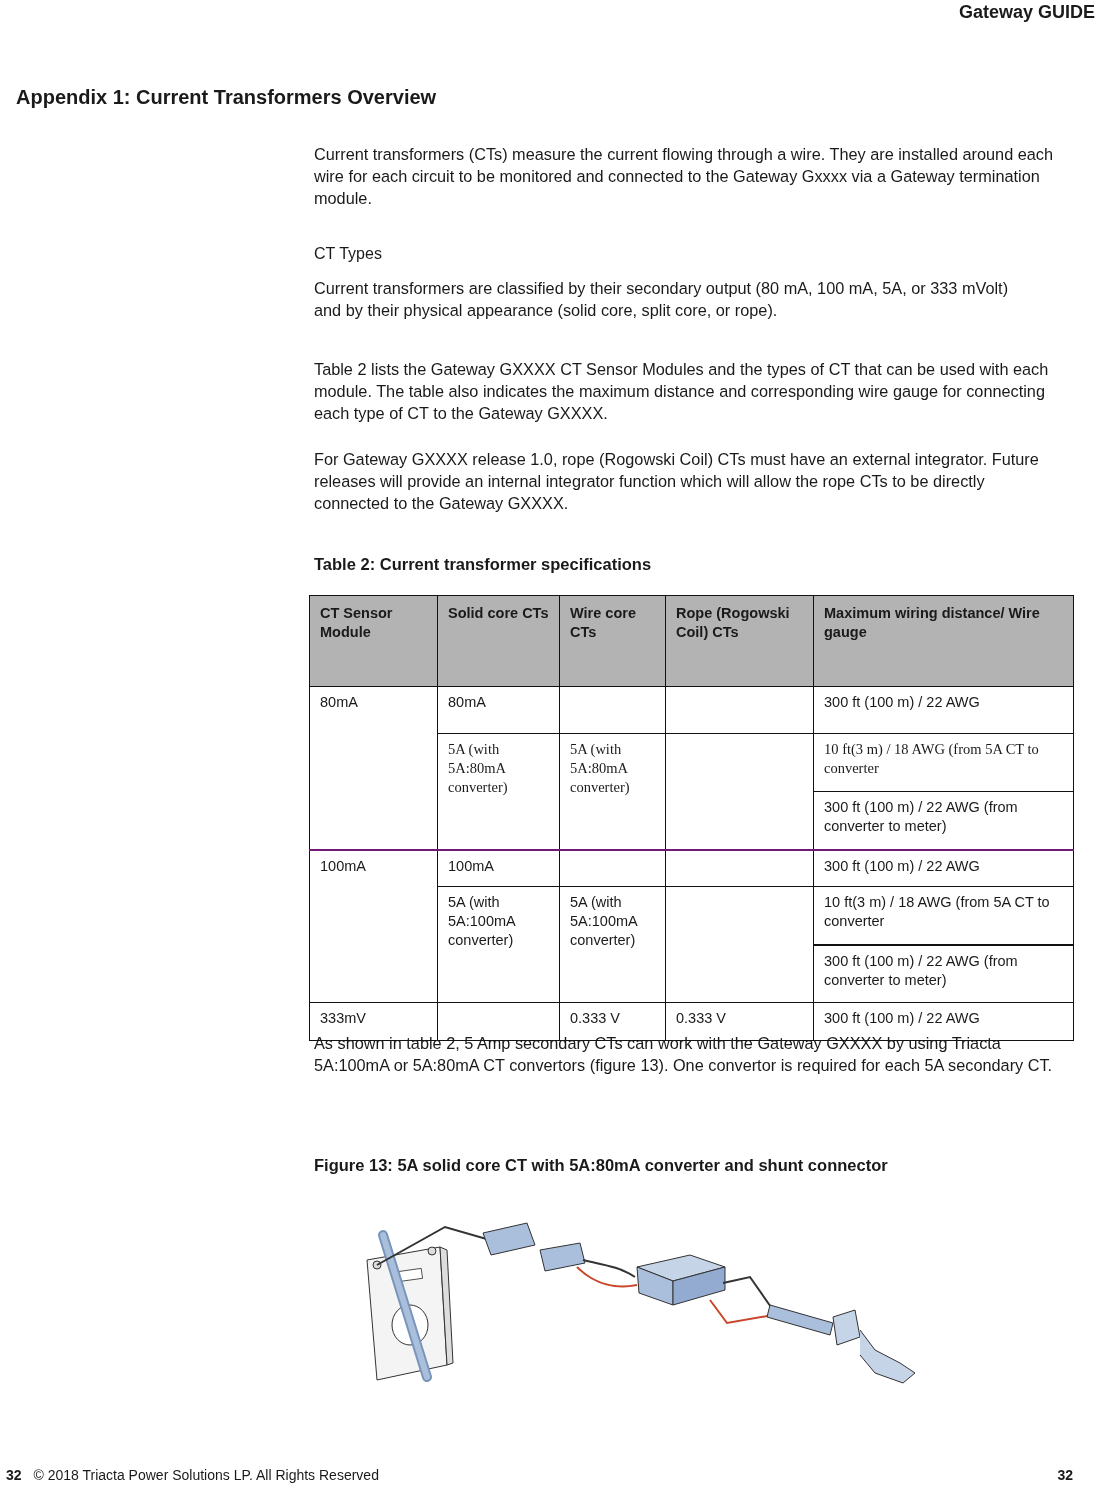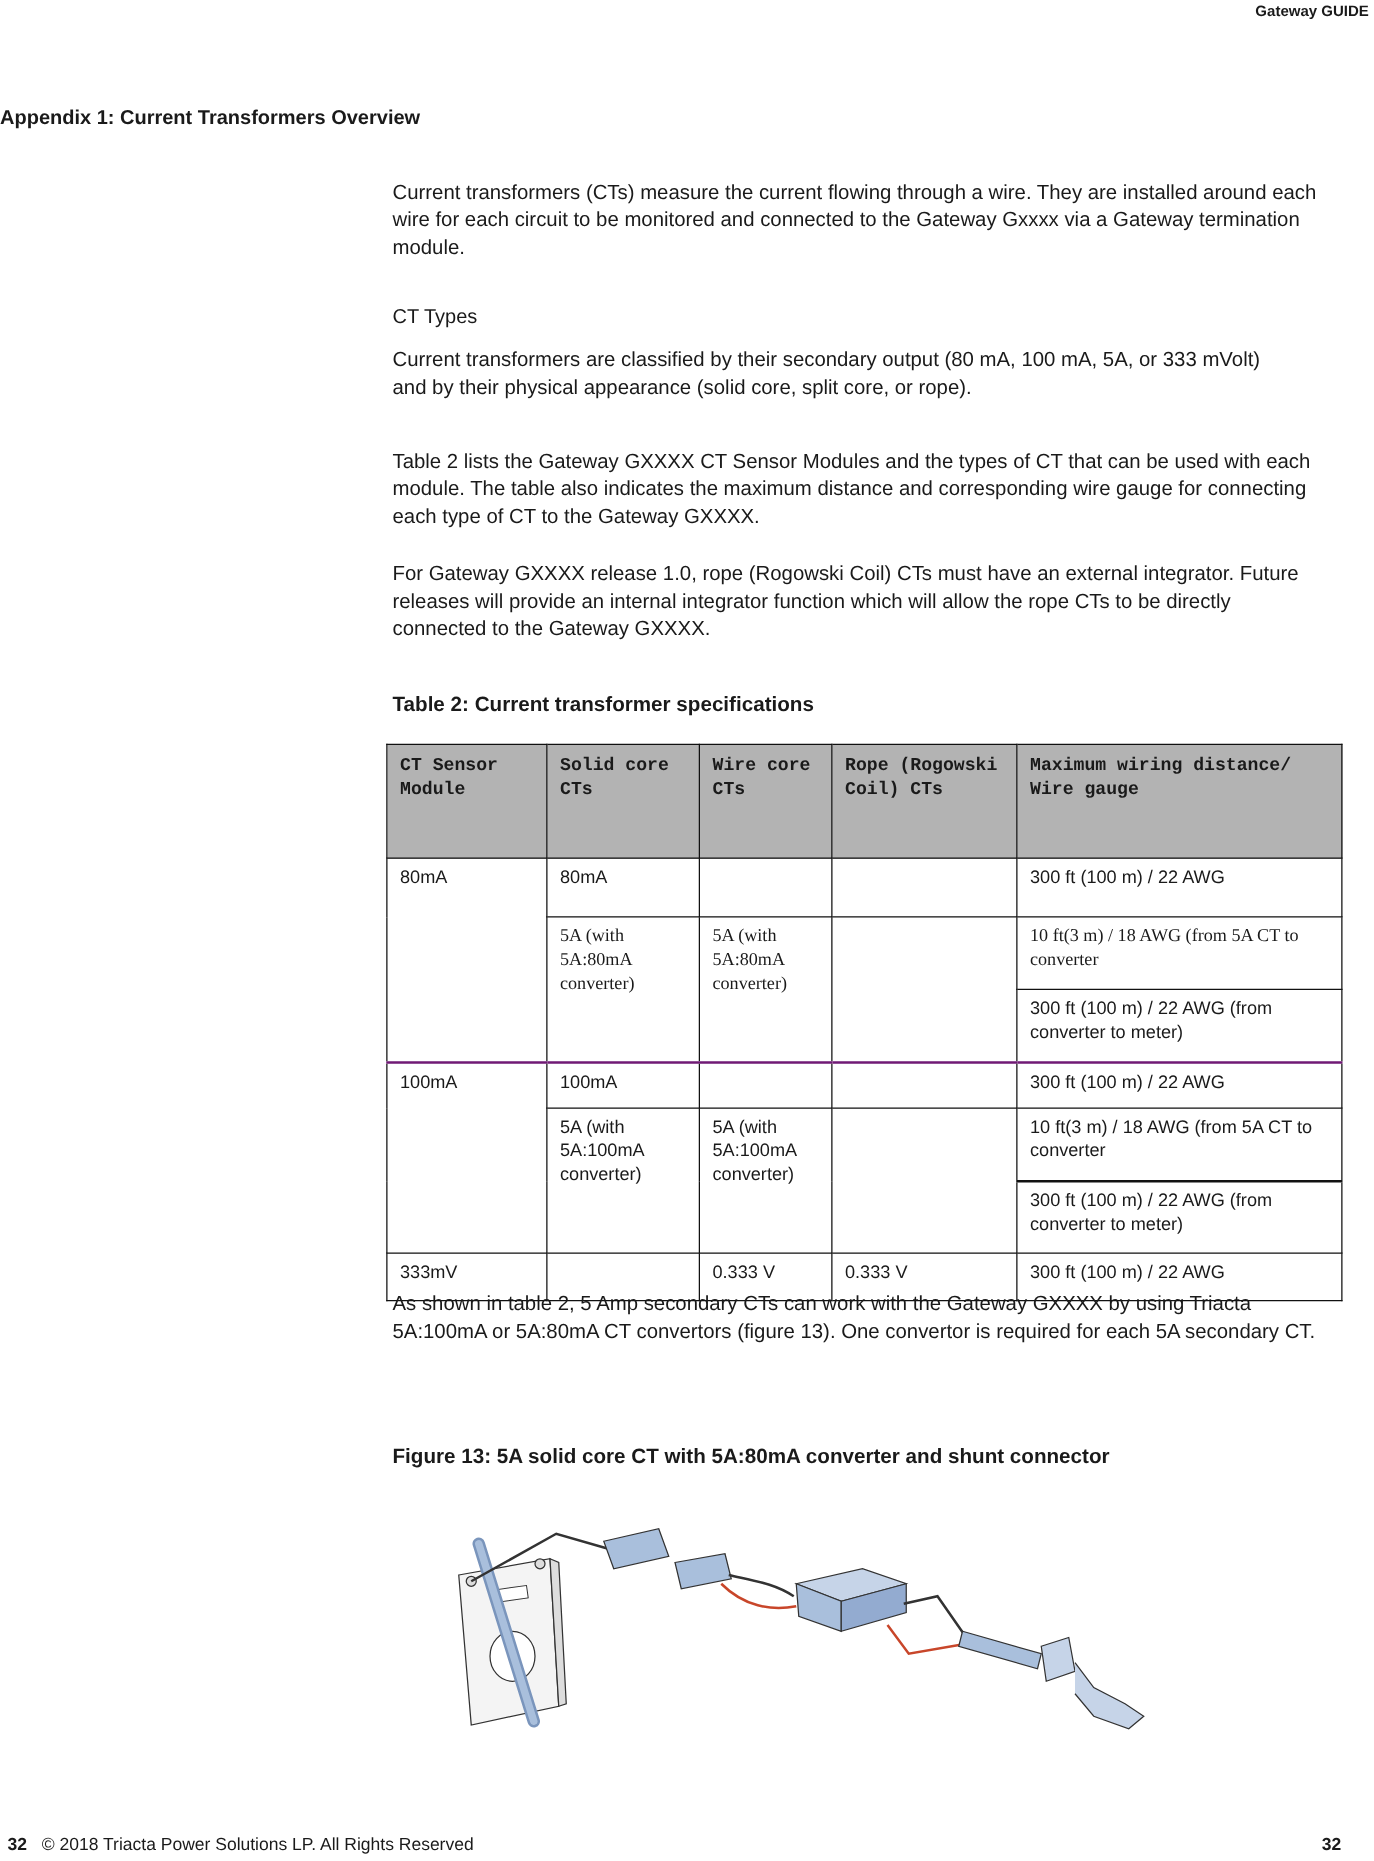--- a/index.html
+++ b/index.html
@@ -1,28 +1,28 @@
 <!DOCTYPE html>
 <html><head>
 <meta charset="utf-8">
 <style>
   * { box-sizing: border-box; margin: 0; padding: 0; }
   html, body { width: 1099px; height: 1489px; background: #ffffff; }
   body { position: relative; font-family: "Liberation Sans", sans-serif; color: #1a1a1a; overflow: hidden; }
 
-  .running-head { position: absolute; top: 2px; right: 4px; font-size: 12px; font-weight: bold; }
-  .page-title { position: absolute; top: 86px; left: 0px; font-size: 16px; font-weight: bold; }
+  .running-head { position: absolute; top: 2px; right: 4px; font-size: 18px; font-weight: bold; }
+  .page-title { position: absolute; top: 86px; left: 16px; font-size: 20px; font-weight: bold; }
 
   .body-text { position: absolute; left: 314px; width: 760px; font-size: 16.3px; line-height: 22px; }
   .section-head { position: absolute; left: 314px; font-size: 16px; font-weight: normal; }
   .caption { position: absolute; left: 314px; font-size: 16.5px; font-weight: bold; }
 
   table.spec { position: absolute; left: 309px; top: 595px; width: 765px; border-collapse: collapse; font-size: 14.5px; }
   table.spec th, table.spec td { border: 1px solid #111; vertical-align: top; text-align: left; padding: 6px 10px; }
-  table.spec th { background: #b3b3b3; font-weight: bold; height: 91px; padding-top: 8px; line-height: 19px; font-family: Liberation Mono, monospace; }
+  table.spec th { background: #b3b3b3; font-weight: bold; height: 91px; padding-top: 8px; line-height: 19px; }
   table.spec td { line-height: 19px; margin-top: 20px; }
   table.spec tr.thick td { border-top: 2px solid #701a75; }
   .c1 { width: 128px; } .c2 { width: 122px; } .c3 { width: 106px; } .c4 { width: 148px; }
   td.gap { line-height: 25px; }
 
   .figure { position: absolute; left: 355px; top: 1205px; width: 570px; height: 185px; }
 
   .footer-left { position: absolute; left: 6px; top: 1467px; font-size: 14px; }
   .footer-left b { margin-right: 8px; }
   .footer-right { position: absolute; right: 26px; top: 1467px; font-size: 14px; font-weight: bold; }

